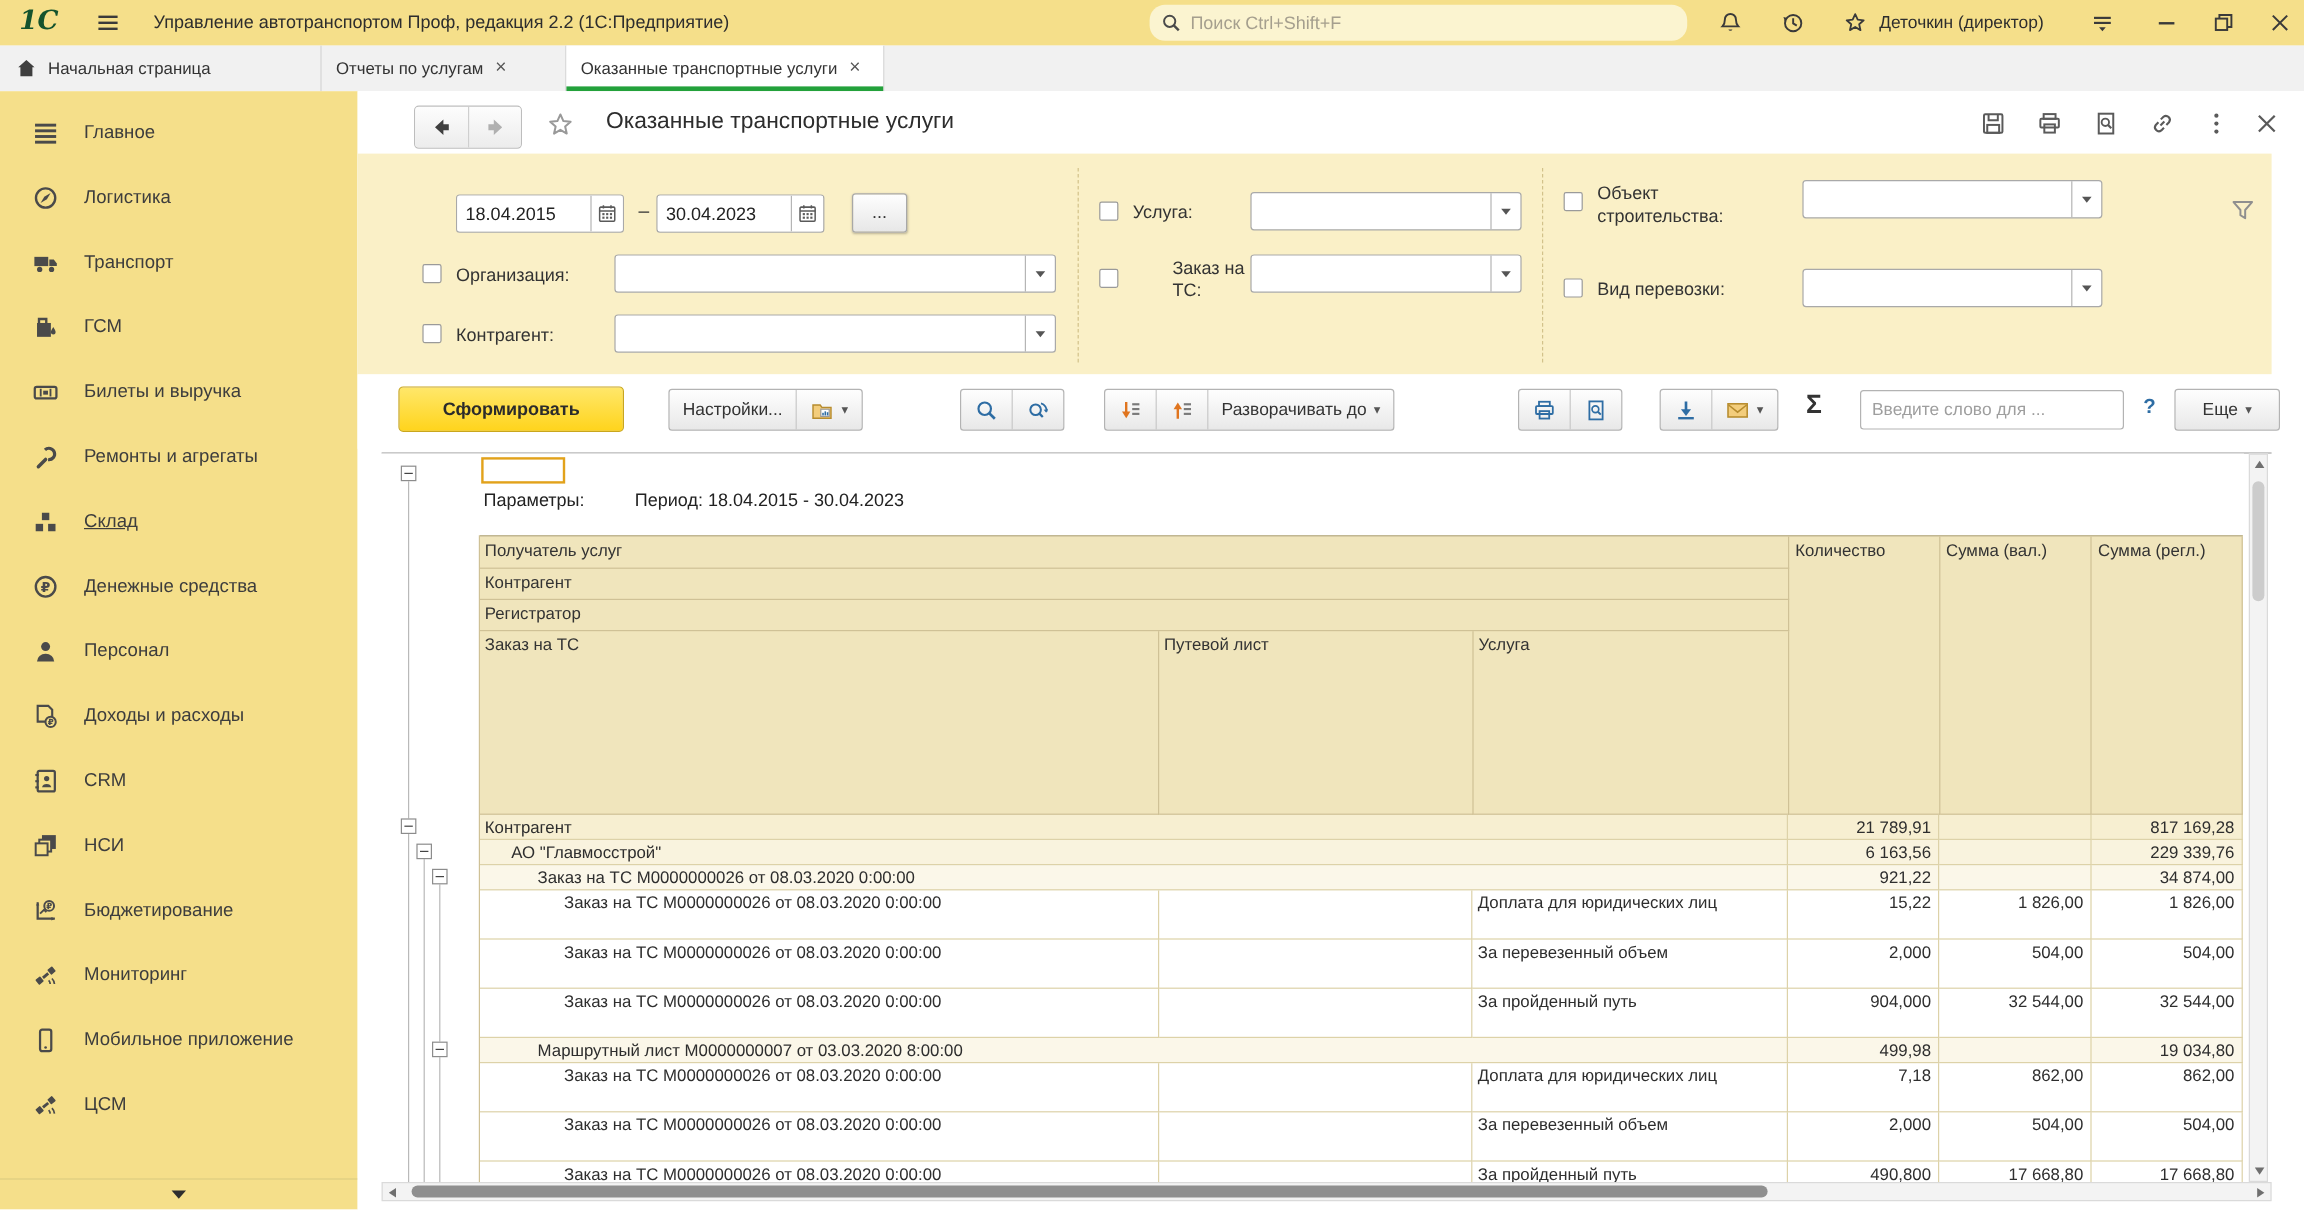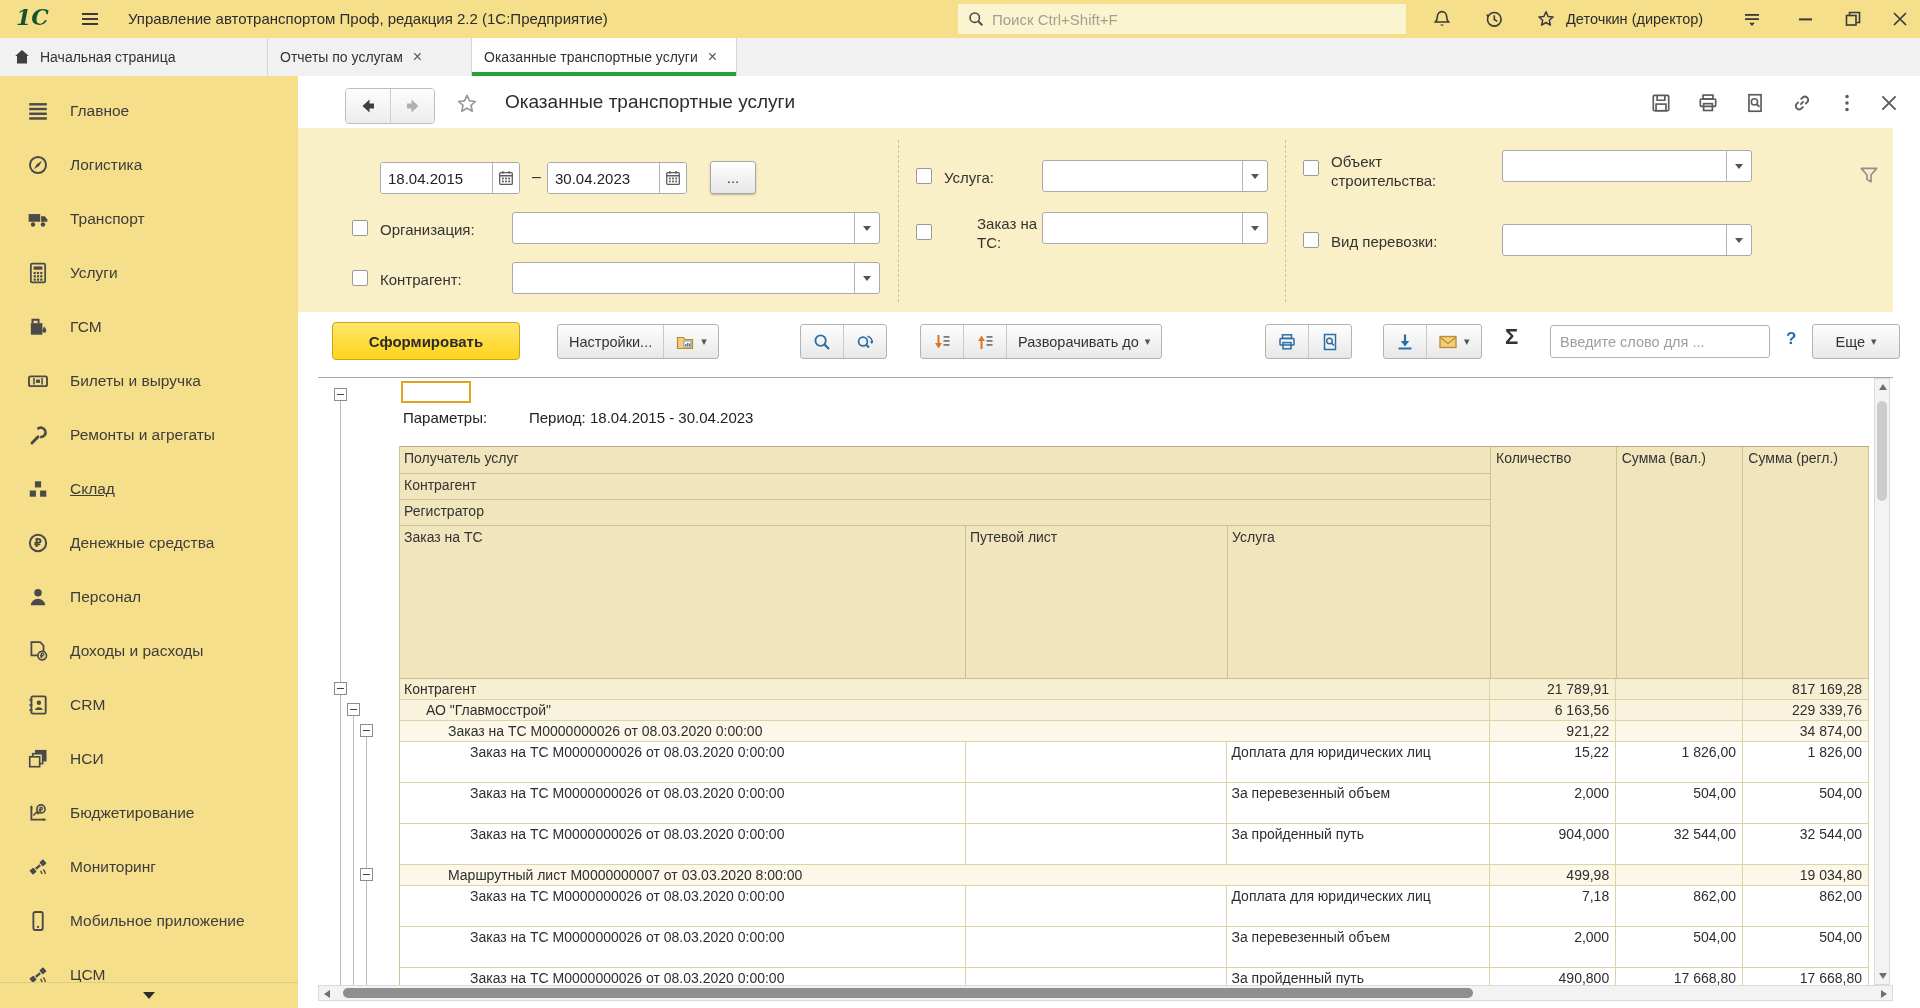--- a/index.html
+++ b/index.html
@@ -8,21 +8,21 @@
   font-family:"Liberation Sans","DejaVu Sans",sans-serif;font-size:14px}
 svg{display:block}
 
 
 .topbar{position:absolute;left:0;top:0;width:1920px;height:38px;background:#f5df8a}
 .logo{position:absolute;left:16px;top:4px;font-size:22px;font-weight:bold;font-style:italic;
   color:#14532d;font-family:"DejaVu Serif",serif}
 .hamburger{position:absolute;left:80px;top:9px;color:#3a3a3a}
 .apptitle{position:absolute;left:128px;top:10px;font-size:15px;color:#2d2d2d;white-space:nowrap}
 .gsearch{position:absolute;left:958px;top:4px;width:448px;height:30px;background:#fbf4d0;
-  border-radius:1px;display:flex;align-items:center;padding:0 9px;gap:7px}
+  border-radius:13px;display:flex;align-items:center;padding:0 9px;gap:7px}
 .gsearch input{flex:1;border:none;outline:none;background:transparent;font-size:15px;color:#333;min-width:0}
 .gsearch input::placeholder{color:#a59f8e}
 .tb-ic{position:absolute;top:9px;width:20px;height:20px;color:#3a3a3a}
 .tb-user{position:absolute;left:1566px;top:11px;font-size:14.5px;color:#2d2d2d;white-space:nowrap}
 
 
 .tabbar{position:absolute;left:0;top:38px;width:1920px;height:38px;background:#f1f1f1;display:flex}
 .tab{height:38px;display:flex;align-items:center;padding:0 12px;gap:8px;font-size:14px;
   color:#333;border-right:1px solid #d5d5d5;position:relative;white-space:nowrap;cursor:pointer}
 .tab.active{background:#fff}
@@ -255,40 +255,20 @@
               <circle cx="5.5" cy="15" r="2"></circle>
               <circle cx="14.5" cy="15" r="2"></circle>
             </g>
           </svg>
         </span>
         <span class="">Транспорт</span>
       </div>
       <div class="snav-item">
         <span class="icw">
           <svg viewBox="0 0 20 20">
-            <rect x="3.5" y="1.5" width="13" height="17" rx="1.2" fill="none" stroke="currentColor" stroke-width="1.6"></rect>
-            <rect x="6" y="4" width="8" height="3" fill="currentColor"></rect>
-            <g fill="currentColor">
-              <rect x="6" y="9" width="2" height="2"></rect>
-              <rect x="9" y="9" width="2" height="2"></rect>
-              <rect x="12" y="9" width="2" height="2"></rect>
-              <rect x="6" y="12" width="2" height="2"></rect>
-              <rect x="9" y="12" width="2" height="2"></rect>
-              <rect x="12" y="12" width="2" height="2"></rect>
-              <rect x="6" y="15" width="2" height="2"></rect>
-              <rect x="9" y="15" width="2" height="2"></rect>
-              <rect x="12" y="15" width="2" height="2"></rect>
-            </g>
-          </svg>
-        </span>
-        <span class="">Услуги</span>
-      </div>
-      <div class="snav-item">
-        <span class="icw">
-          <svg viewBox="0 0 20 20">
             <rect x="3.5" y="6.5" width="10.5" height="10.5" fill="currentColor"></rect>
             <path d="M5 6.5v-3h5.5v3" fill="none" stroke="currentColor" stroke-width="1.8"></path>
             <path d="M15.8 9.5c1.2 1.8 1.8 3 1.8 4a1.8 1.8 0 0 1-3.6 0c0-1 .6-2.2 1.8-4z" fill="currentColor"></path>
           </svg>
         </span>
         <span class="">ГСМ</span>
       </div>
       <div class="snav-item">
         <span class="icw">
           <svg viewBox="0 0 20 20">

